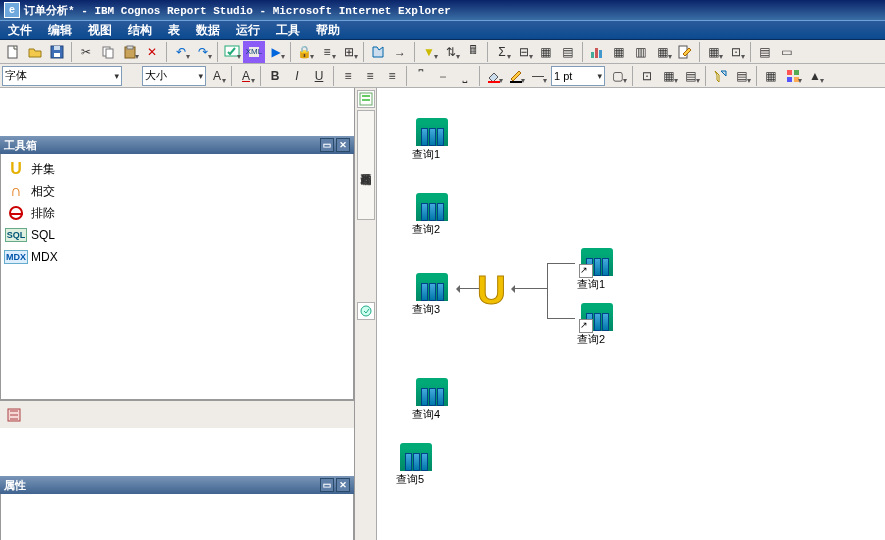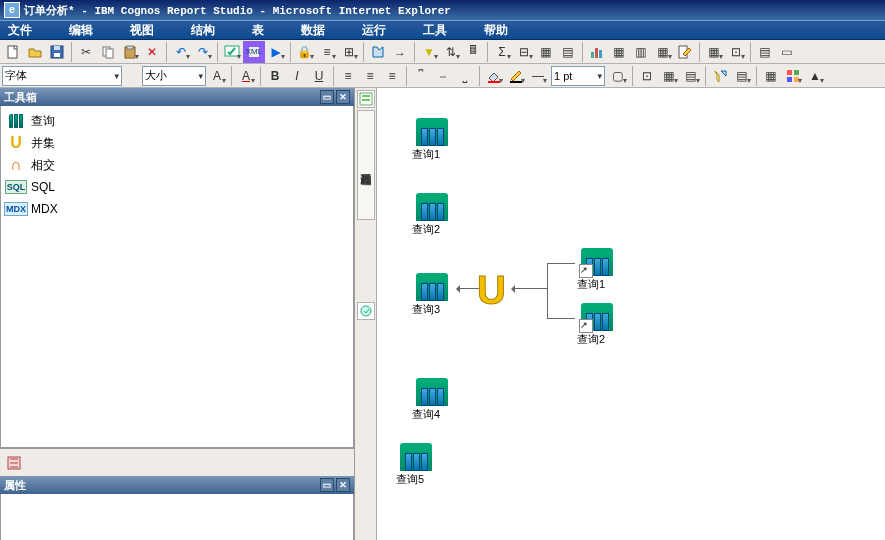--- a/index.html
+++ b/index.html
@@ -3,35 +3,35 @@
 <meta charset="utf-8">
 <style>
 * { box-sizing: border-box; margin: 0; padding: 0; }
 body { font-family: "SimSun", Arial, sans-serif; font-size: 12px; overflow: hidden; width: 885px; height: 540px; background: #fff; }
 
 
 .titlebar { background: linear-gradient(#0a246a, #3a6ea5); height: 20px; display: flex; align-items: center; padding: 0 4px; color: #fff; font-weight: bold; font-size: 11px; font-family: "Courier New", monospace; }
 .titlebar .tic { width: 16px; height: 16px; margin-right: 4px; background: #6fa8dc; border: 1px solid #fff; display:inline-flex; align-items:center; justify-content:center; font-size:10px; }
 
 
-.menubar { background: linear-gradient(#2a5a9c, #0b4a8f); height: 20px; display: flex; align-items: center; border-top:1px solid #6da2d8; border-bottom:1px solid #0a2c5a;gap:21px;}
+.menubar { background: linear-gradient(#2a5a9c, #0b4a8f); height: 20px; display: flex; align-items: center; border-top:1px solid #6da2d8; border-bottom:1px solid #0a2c5a;}
 .menubar .mitem { color: #fff; padding: 2px 8px; cursor: pointer; font-weight: bold; }
 
 
 .toolbar { background: #efebe7; height: 24px; display: flex; align-items: center; border-bottom: 1px solid #b0b0b0; padding: 0 2px; gap:0; }
 .tbtn { width: 22px; height: 22px; display:inline-flex; align-items:center; justify-content:center; border:1px solid transparent; cursor:pointer; font-size:12px; color:#333; position:relative; }
 .tsep { width:1px; height:20px; background:#aaa; margin:0 3px; }
 .tcombo { height:20px; border:1px solid #7f9db9; background:#fff; font-size:11px; padding:0 2px; display:flex; align-items:center; justify-content:space-between; }
 .tcombo .dd { font-size:9px; color:#333; margin-left:4px; }
 .small-dd { font-size:8px; color:#555; position:absolute; right:1px; bottom:1px; }
 
 
 .workspace { display:flex; height:496px; }
 .leftcol { width:355px; display:flex; flex-direction:column; border-right:1px solid #999; }
-.panelhdr { background: linear-gradient(#7a96b8, #3f638f); color:#fff; height:18px; display:flex; align-items:center; padding:0 4px; font-weight:bold; font-size:11px; justify-content:space-between; }
+.panelhdr { background: linear-gradient(#7a96b8, #3f638f); color:#fff; height:18px; display:flex; align-items:center; padding:0 4px; font-weight:bold; font-size:11px; justify-content:space-between;margin-top:48px; }
 .panelhdr .pbtns { display:flex; gap:2px; }
 .pbtn { width:14px; height:14px; display:inline-flex; align-items:center; justify-content:center; background:#5f7fa8; color:#fff; font-size:10px; cursor:pointer; border:1px solid #2a4a6a;}
 .pbtn.min::before { content:'▭'; font-size:9px; }
 .pbtn.cls::before { content:'✕'; font-size:9px; }
 
 .toolbox-body { flex:1; background:#fff; overflow:auto; border:1px solid #999; border-top:none; padding:4px; }
 .tbx-item { display:flex; align-items:center; height:22px; gap:6px; cursor:pointer; padding:0 2px; }
 .tbx-icon { width:18px; height:18px; display:inline-flex; align-items:center; justify-content:center; font-weight:bold; font-size:11px; border-radius:2px; }
 
 .mini-query { display:inline-flex; }
@@ -272,36 +272,32 @@
   <div class="leftcol">
     <div class="panelhdr">
       <span>工具箱</span>
       <span class="pbtns">
           <span class="pbtn min"></span>
           <span class="pbtn cls"></span>
         </span>
     </div>
     <div class="toolbox-body">
       <div class="tbx-item">
-        <span class="tbx-icon">
-            <span class="mini-query">
-              <span></span>
-              <span></span>
-              <span></span>
-            </span>
-          </span>
-        <span>查询</span>
-      </div>
-      <div class="tbx-item">
         <span class="tbx-icon mini-union">U</span>
         <span>并集</span>
       </div>
       <div class="tbx-item">
         <span class="tbx-icon mini-inter">∩</span>
         <span>相交</span>
+      </div>
+      <div class="tbx-item">
+        <span class="tbx-icon">
+            <span class="mini-excl"></span>
+          </span>
+        <span>排除</span>
       </div>
       <div class="tbx-item">
         <span class="tbx-icon">
             <span class="mini-sql">SQL</span>
           </span>
         <span>SQL</span>
       </div>
       <div class="tbx-item">
         <span class="tbx-icon">
             <span class="mini-mdx">MDX</span>

